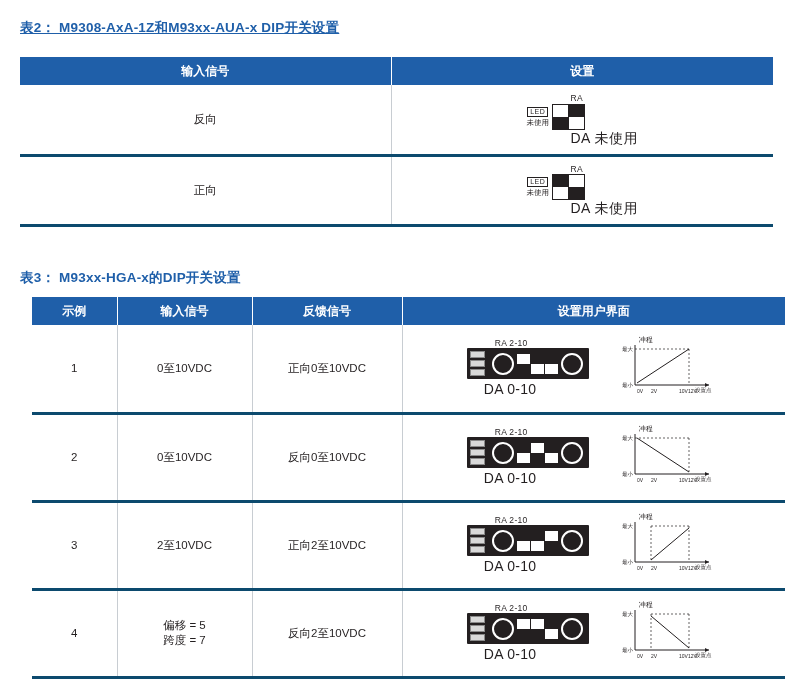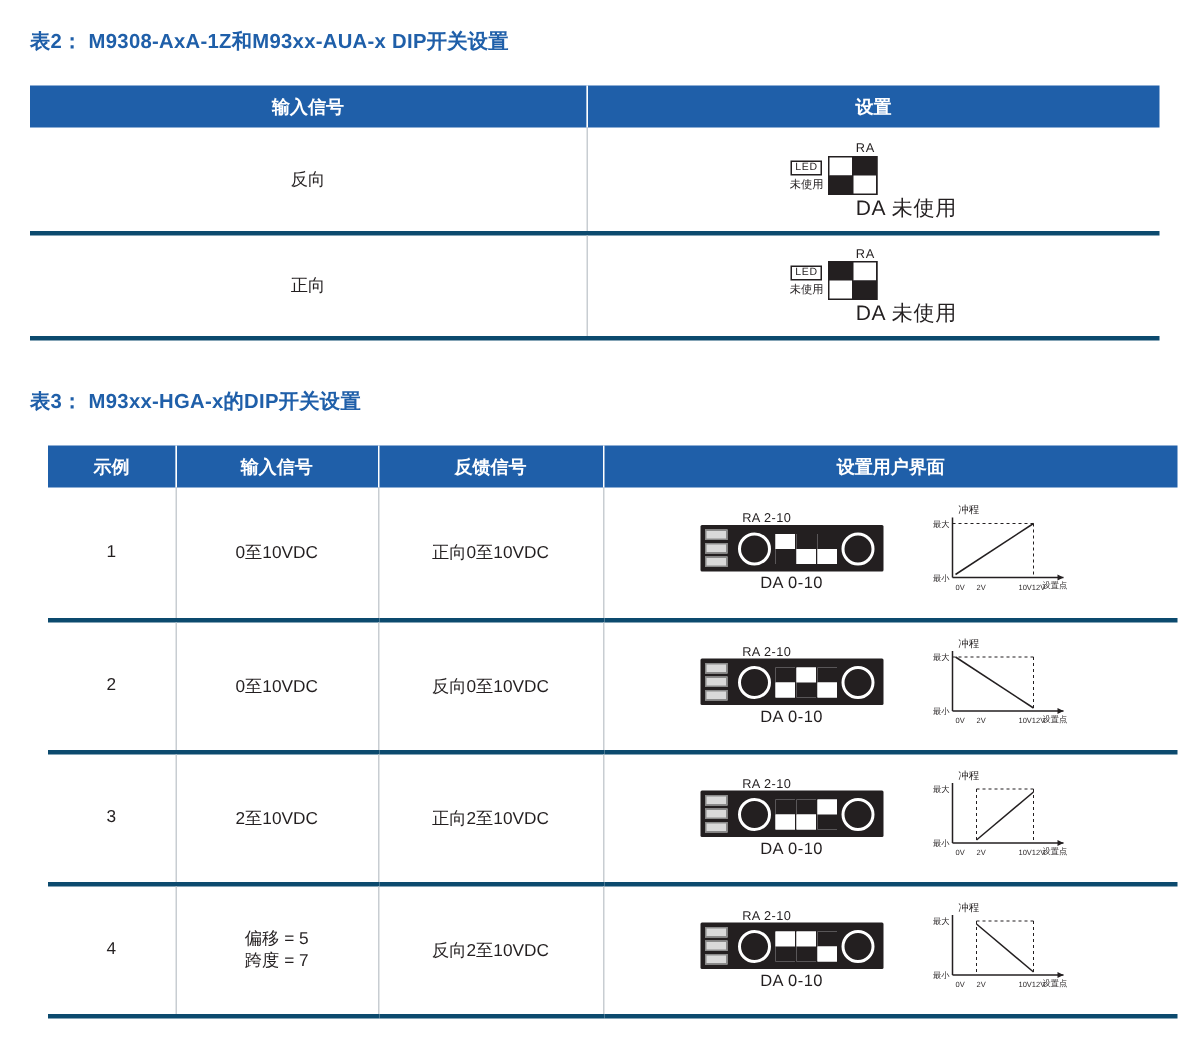--- a/index.html
+++ b/index.html
@@ -24,22 +24,22 @@
   }
   .caption {
     color: #1f5fa9;
     font-size: 13.5px;
     font-weight: bold;
     letter-spacing: 0.2px;
     margin: 0;
     padding: 0;
     line-height: 1.3;
   }
-  .cap1 { position: absolute; left: 20px; top: 19px; }
-  .cap2 { position: absolute; left: 20px; top: 259px; }
+  .cap1 { position: absolute; left: 20px; top: 19px; text-decoration: underline; }
+  .cap2 { position: absolute; left: 20px; top: 269px; }
 
   table {
     border-collapse: collapse;
     table-layout: fixed;
     width: 753px;
   }
   table.t1 { position: absolute; left: 20px; top: 57px; }
   table.t2 { position: absolute; left: 32px; top: 297px; }
 
   thead th {
@@ -180,22 +180,22 @@
   .sw3 .cell {
     width: 13px;
     height: 20px;
     display: flex;
     flex-direction: column;
     margin-right: 1px;
     background: #ffffff;
   }
   .sw3 .cell:last-child { margin-right: 0; }
   .dip2-label-bot {
-    font-size: 11px;
-    margin-left: 40px;
+    font-size: 14px;
+    margin-left: 17px;
     margin-top: 2px;
     line-height: 1.2;
     letter-spacing: 0.3px;
   }
 
   
   .plot {
     position: relative;
     width: 108px;
     height: 62px;

